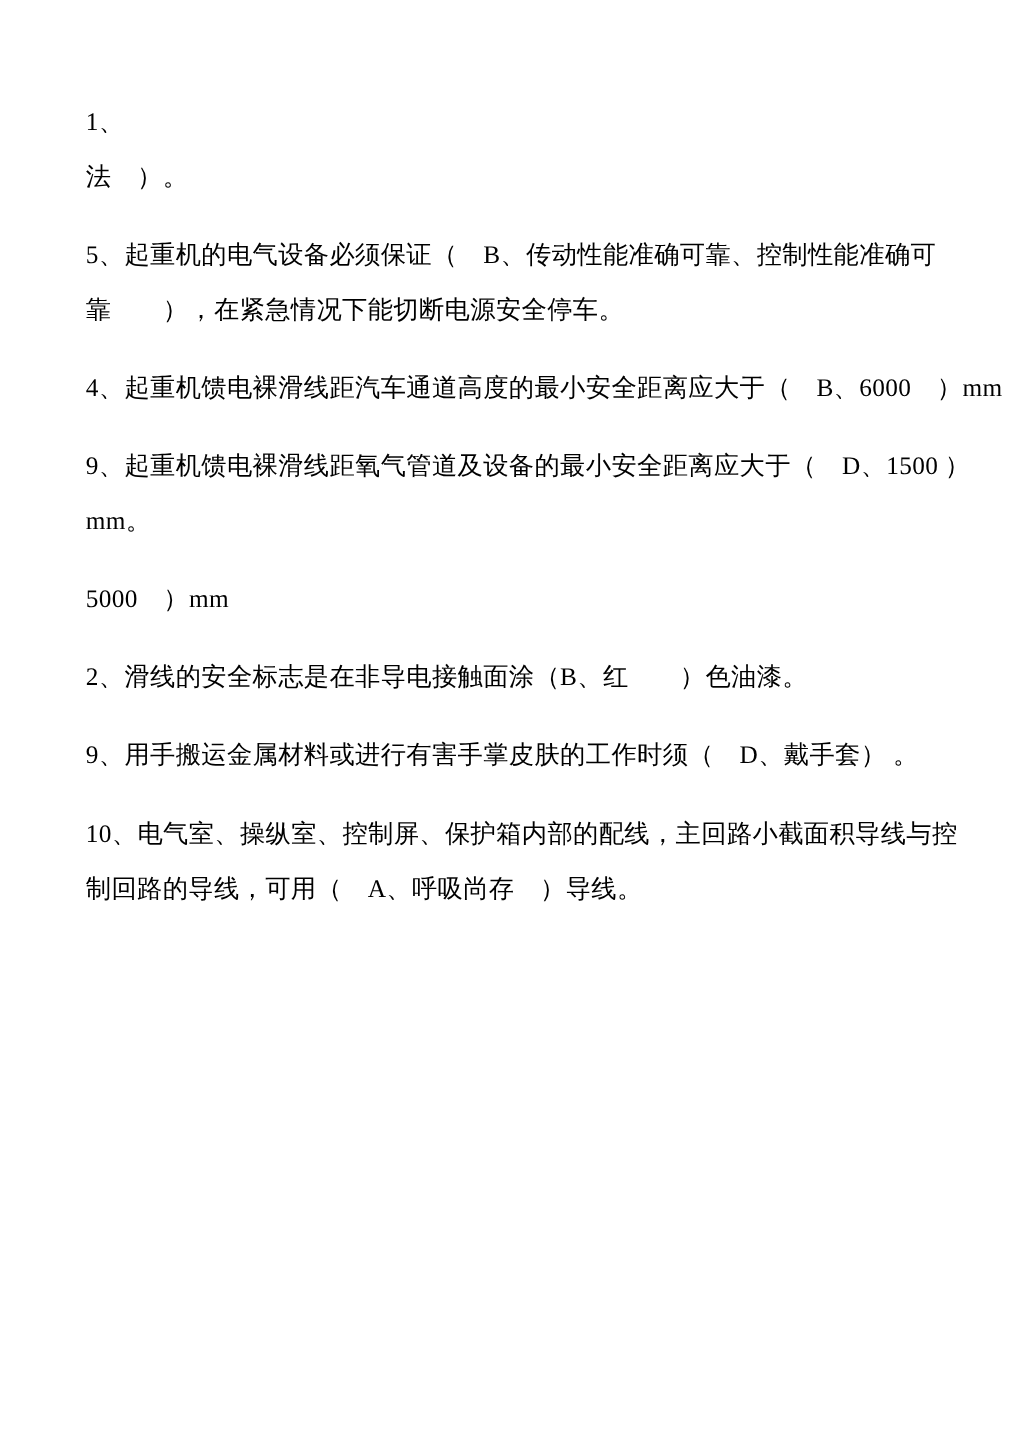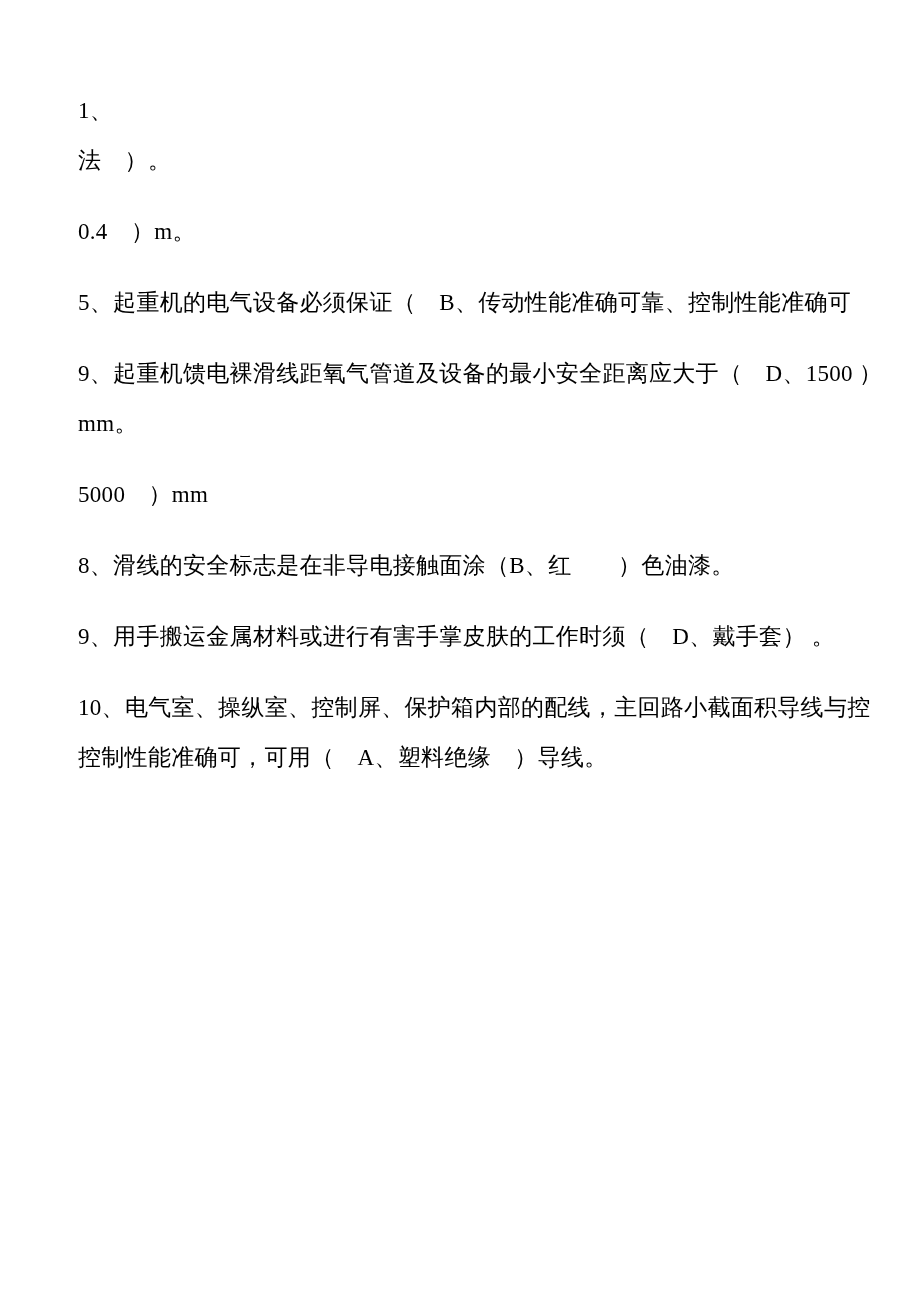--- a/index.html
+++ b/index.html
@@ -32,35 +32,38 @@
 </style>
 </head>
 <body>
 
 <main class="page" style="background: rgb(255, 255, 255); color: rgb(0, 0, 0);">
     <p class="question">
       <span class="q-line">1、</span>
       <span class="q-line">法　）。</span>
     </p>
     <p class="question">
-      <span class="q-line">0.4　）m。</span>
     </p>
     <p class="question">
       <span class="q-line">5、起重机的电气设备必须保证（　B、传动性能准确可靠、控制性能准确可</span>
+      <span class="q-line">靠　　），在紧急情况下能切断电源安全停车。</span>
+    </p>
+    <p class="question">
+      <span class="q-line">4、起重机馈电裸滑线距汽车通道高度的最小安全距离应大于（　B、6000　）mm</span>
     </p>
     <p class="question">
       <span class="q-line">9、起重机馈电裸滑线距氧气管道及设备的最小安全距离应大于（　D、1500 ）</span>
       <span class="q-line">mm。</span>
     </p>
     <p class="question">
       <span class="q-line">5000　）mm</span>
     </p>
     <p class="question">
-      <span class="q-line">8、滑线的安全标志是在非导电接触面涂（B、红　　）色油漆。</span>
+      <span class="q-line">2、滑线的安全标志是在非导电接触面涂（B、红　　）色油漆。</span>
     </p>
     <p class="question">
       <span class="q-line">9、用手搬运金属材料或进行有害手掌皮肤的工作时须（　D、戴手套） 。</span>
     </p>
     <p class="question">
       <span class="q-line">10、电气室、操纵室、控制屏、保护箱内部的配线，主回路小截面积导线与控</span>
-      <span class="q-line">控制性能准确可，可用（　A、塑料绝缘　）导线。</span>
+      <span class="q-line">制回路的导线，可用（　A、呼吸尚存　）导线。</span>
     </p>
   </main>
 
 </body></html>

